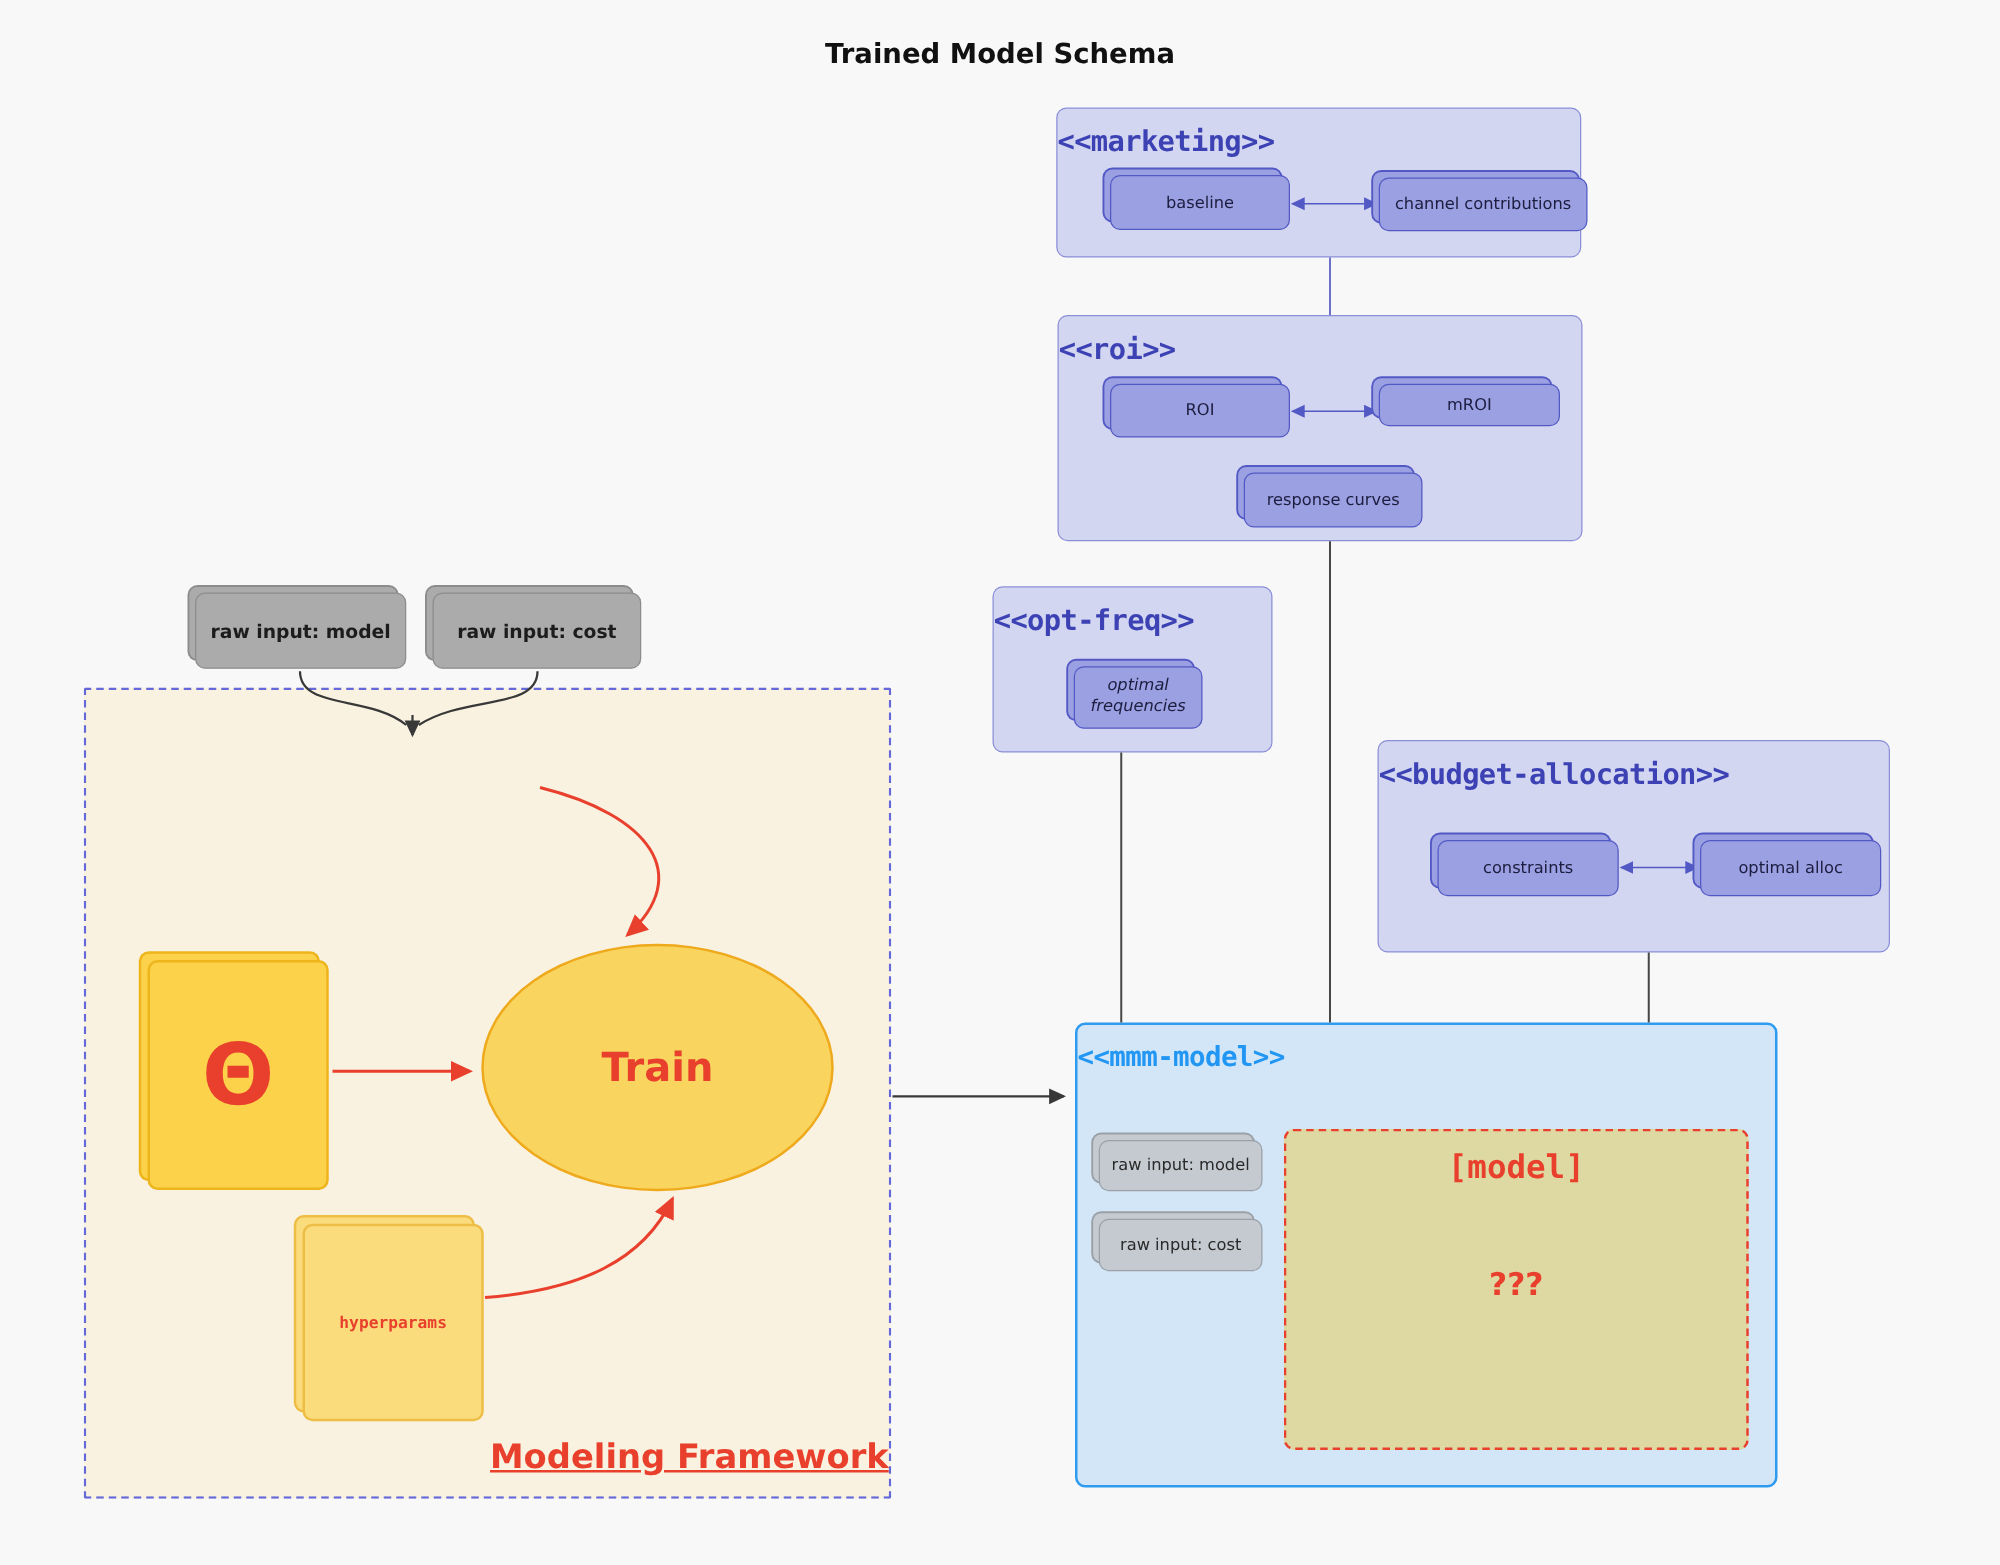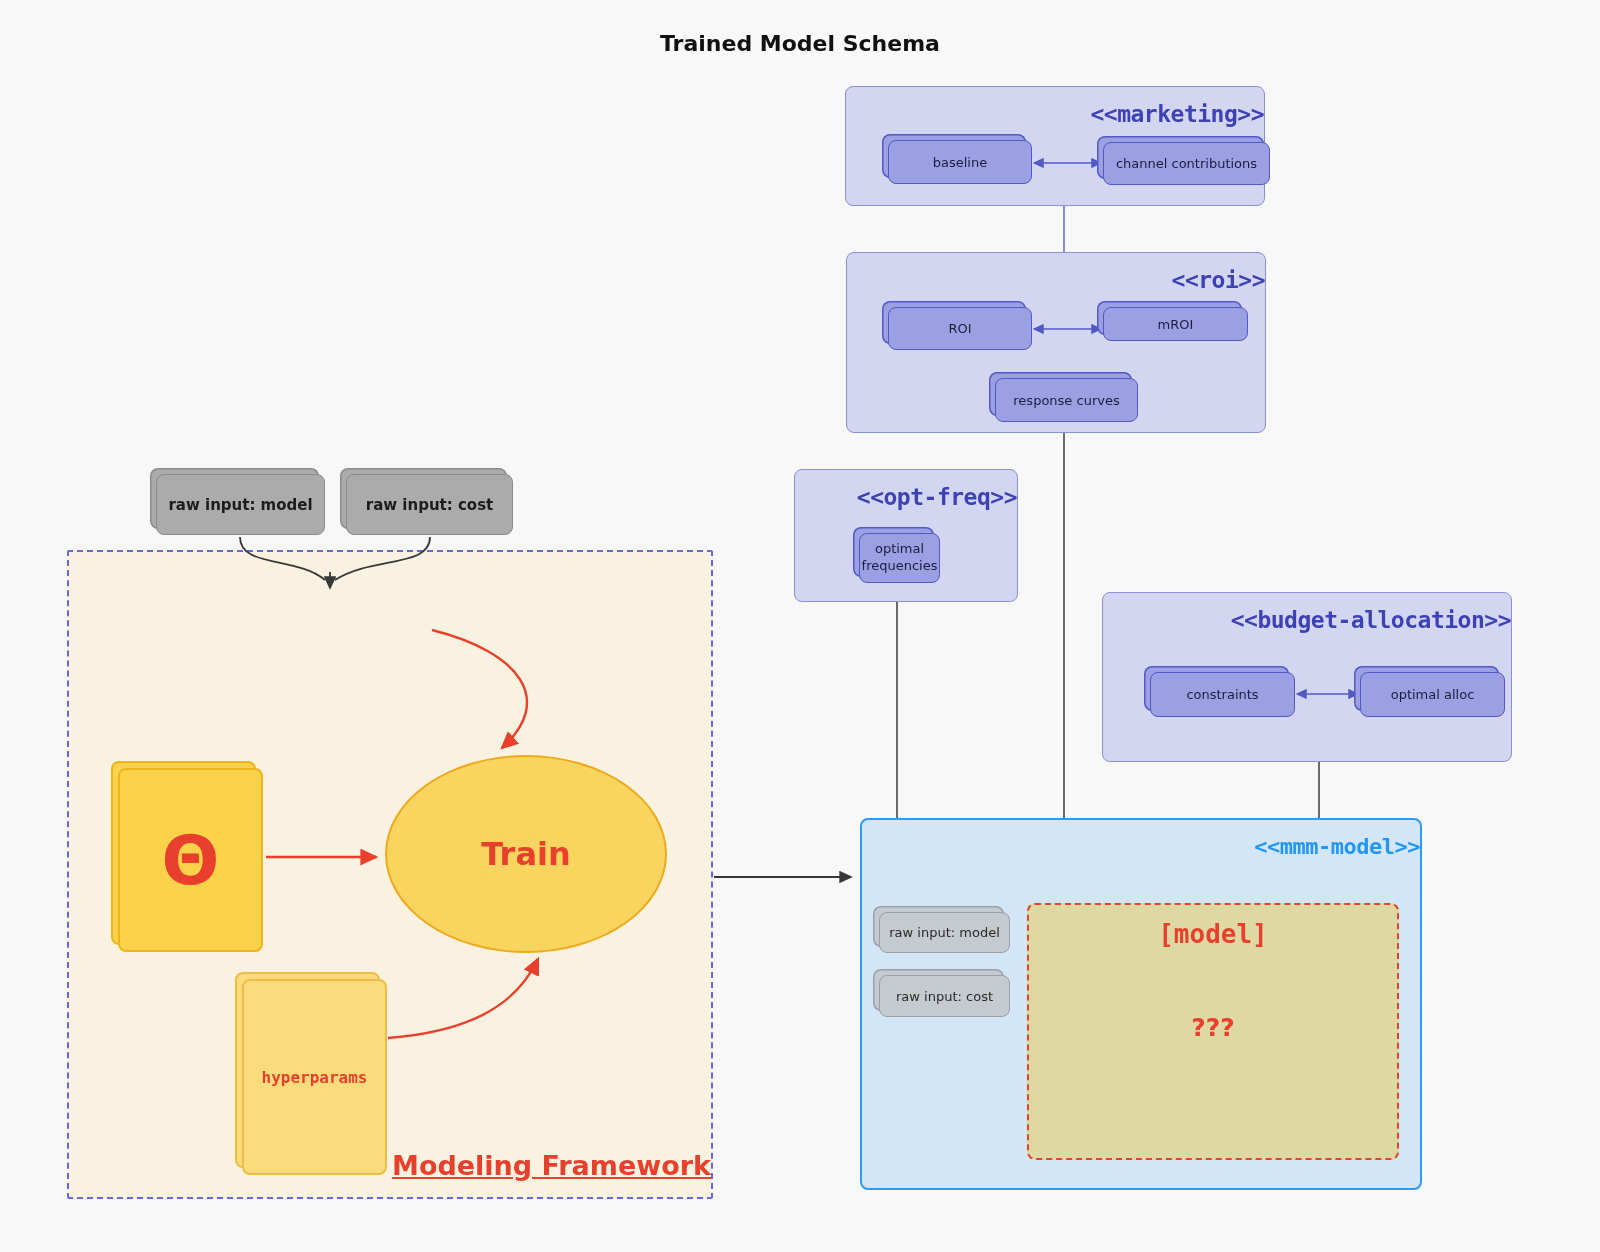--- a/index.html
+++ b/index.html
@@ -8,21 +8,21 @@
   .mono{font-family:"DejaVu Sans Mono","Liberation Mono",monospace;}
 
   
   #edges{position:absolute;left:0;top:0;z-index:1;}
   .group{position:absolute;z-index:0;border-radius:8px;box-sizing:border-box;}
   .node{position:absolute;z-index:2;border-radius:8px;box-sizing:border-box;
     display:flex;align-items:center;justify-content:center;text-align:center;}
 
   
   .g-purple{background:var(--group_fill);border:1.4px solid var(--group_border);}
-  .g-title{position:absolute;top:14px;left:0;width:100%;text-align:right;
+  .g-title{position:absolute;top:14px;left:0;width:100%;text-align:left;
     font-weight:bold;font-size:23px;color:var(--group_title);letter-spacing:-.5px;}
   .g-blue{background:var(--blue_fill);border:2px solid var(--blue_border);}
   .g-blue .g-title{color:var(--blue_title);font-size:22px;}
   .g-cream{background:var(--cream_fill);border:2px dashed var(--cream_border);border-radius:2px;}
   .fw-label{position:absolute;bottom:16px;left:0;width:100%;text-align:right;
     font-weight:bold;font-size:27px;color:var(--red);z-index:2;text-decoration:underline;}
 
   
   .p-node{background:var(--purple_fill);border:1.5px solid var(--purple_border);
     color:var(--purple_text);font-size:13px;
@@ -49,28 +49,28 @@
     font-weight:bold;font-size:26px;color:var(--red);}
   .qqq{position:absolute;top:108px;left:0;width:100%;text-align:center;
     font-weight:bold;font-size:25px;color:var(--red);}
 
   
   #n-baseline{left:888px;top:140px;width:144px;height:44px;}
   #n-channel{left:1103px;top:142px;width:167px;height:43px;}
   #n-roi{left:888px;top:307px;width:144px;height:43px;}
   #n-mroi{left:1103px;top:307px;width:145px;height:34px;}
   #n-response{left:995px;top:378px;width:143px;height:44px;}
-  #n-optfreqs{left:859px;top:533px;width:81px;height:50px;font-size:13px;line-height:1.3;padding:12px;}
+  #n-optfreqs{left:859px;top:533px;width:103px;height:50px;font-size:13px;line-height:1.3;padding:12px;font-style:italic;}
   #n-constraints{left:1150px;top:672px;width:145px;height:45px;}
   #n-alloc{left:1360px;top:672px;width:145px;height:45px;}
   #n-rawmodel{left:156px;top:474px;width:169px;height:61px;}
   #n-rawcost{left:346px;top:474px;width:167px;height:61px;}
   #n-transformed{left:241px;top:597px;width:191px;height:83px;font-size:16px;}
   #n-theta{left:118px;top:768px;width:145px;height:184px;font-size:68px;font-weight:800;}
-  #n-hyper{left:242px;top:979px;width:145px;height:196px;font-size:16px;}
+  #n-hyper{left:242px;top:979px;width:145px;height:158px;font-size:13px;}
   #n-train{left:385px;top:755px;width:282px;height:198px;}
   #n-mmm-rawmodel{left:879px;top:912px;width:131px;height:41px;}
   #n-mmm-rawcost{left:879px;top:975px;width:131px;height:42px;}
   #n-model{left:1027px;top:903px;width:372px;height:257px;}
 
   
   #grp-marketing{left:845px;top:86px;width:420px;height:120px;}
   #grp-roi{left:846px;top:252px;width:420px;height:181px;}
   #grp-optfreq{left:794px;top:469px;width:224px;height:133px;}
   #grp-budget{left:1102px;top:592px;width:410px;height:170px;}

